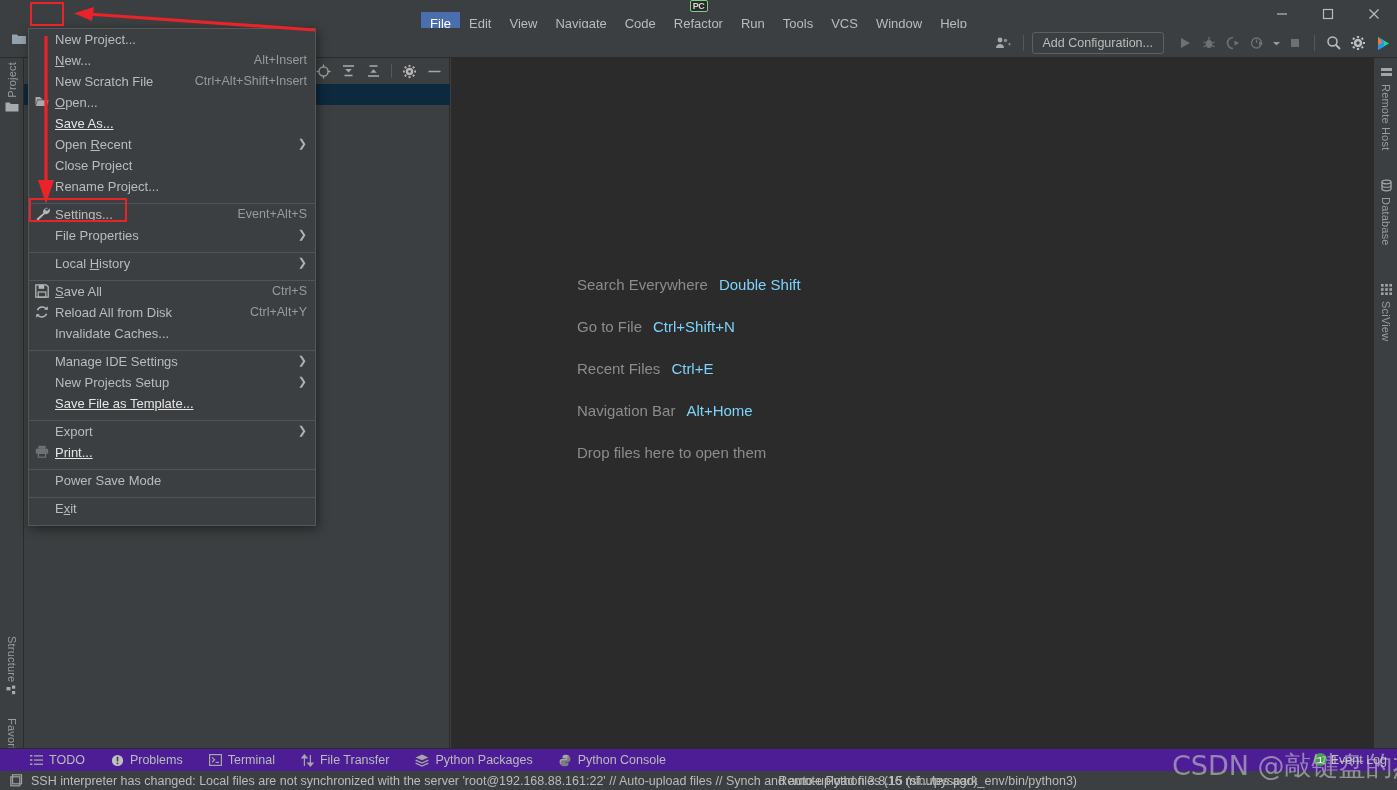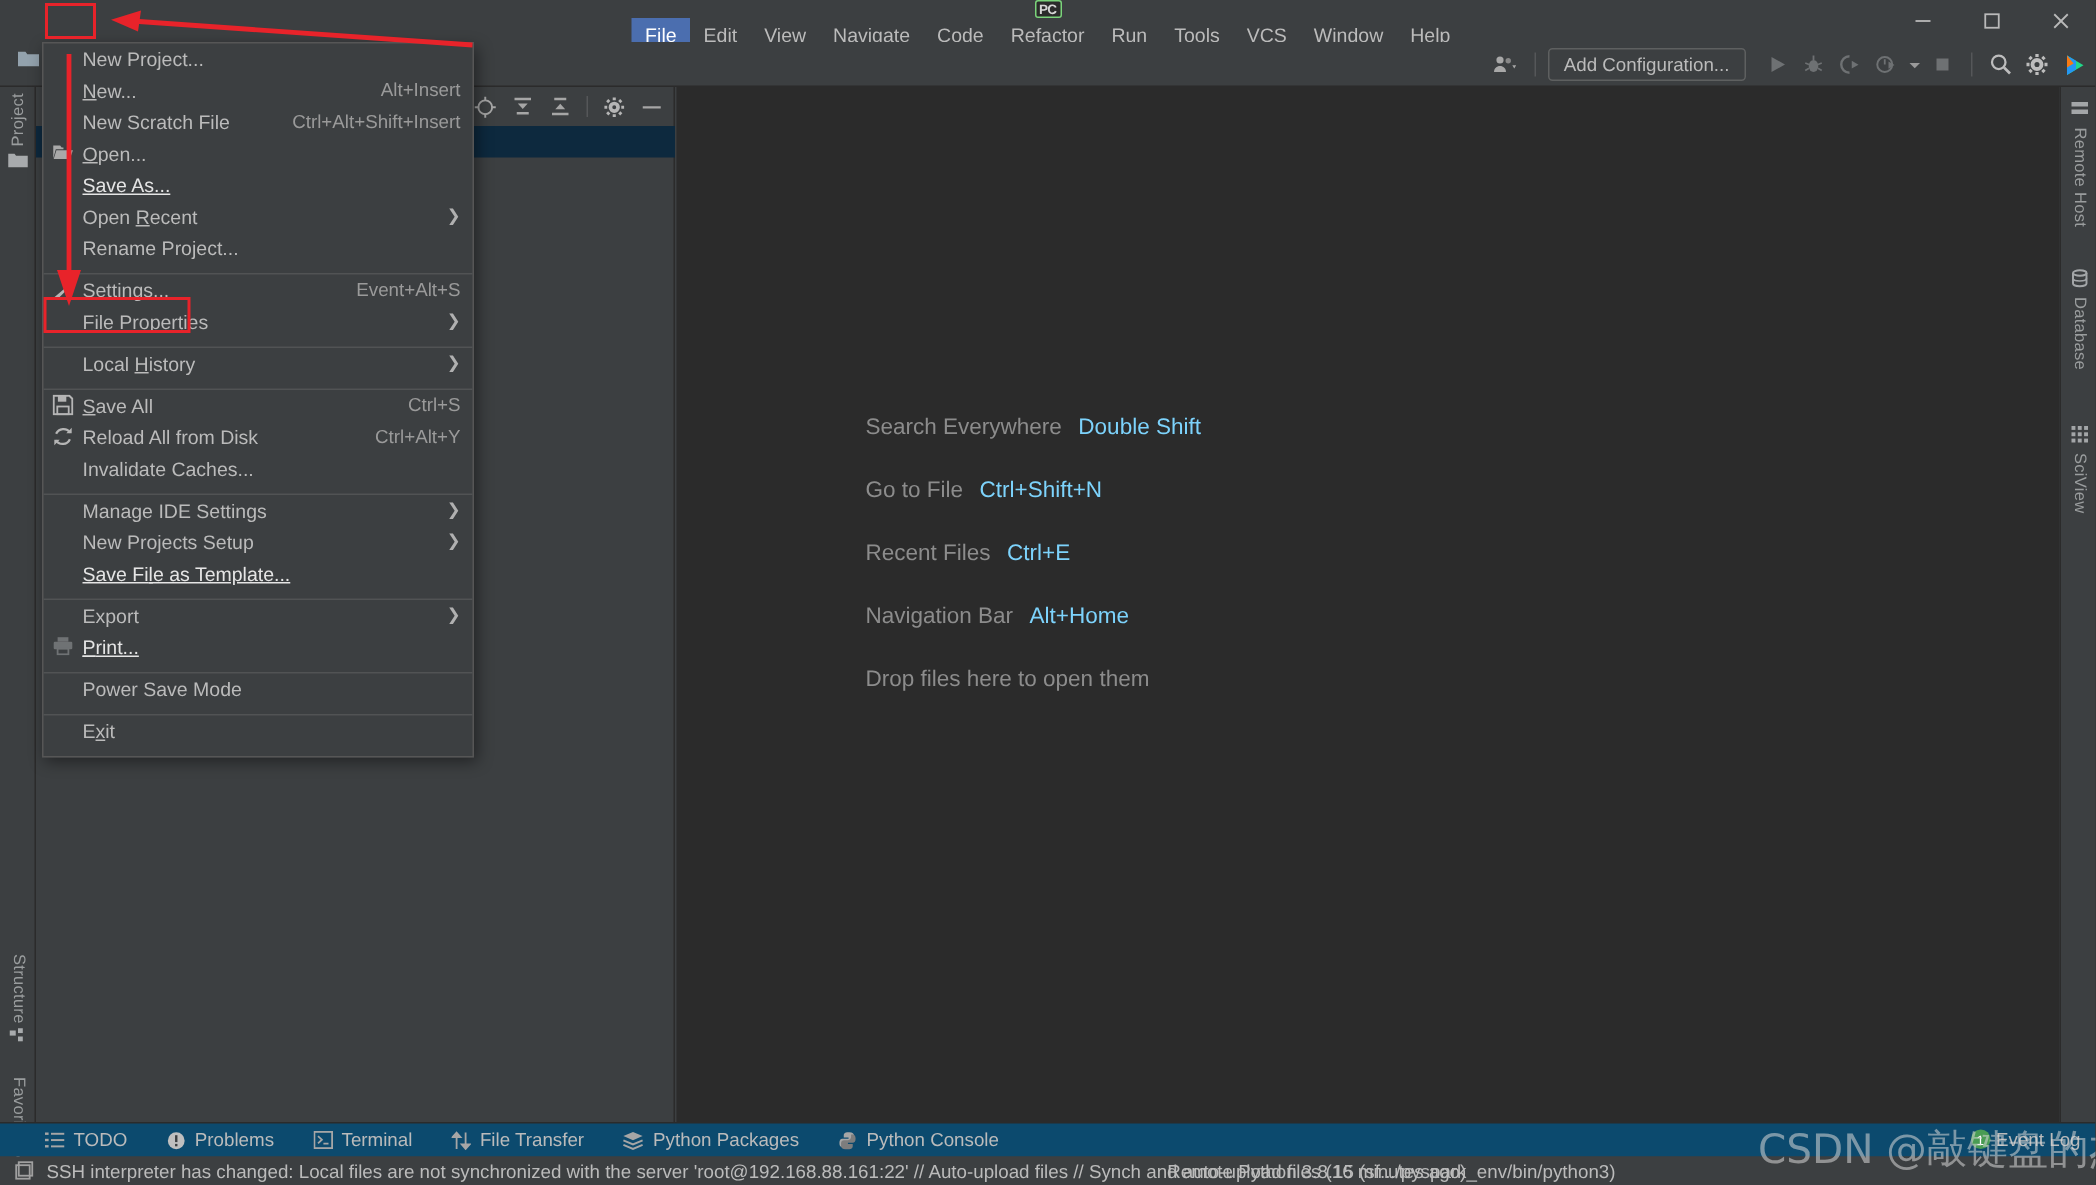--- a/index.html
+++ b/index.html
@@ -120,21 +120,21 @@
 
   
   .rightstrip {
     position: absolute; right: 0; top: 58px; width: 24px; height: 690px;
     background: #3c3f41; border-left: 1px solid #2b2b2b;
   }
 
   
   .bottombar {
     position: absolute; left: 0; top: 748px; width: 1397px; height: 23px;
-    background: #0c4a6e; border-top: 1px solid #2b2b2b;
+    background: #4c1d95; border-top: 1px solid #2b2b2b;
     display: flex; align-items: center; padding-left: 30px;
   }
   .bb-item {
     display: flex; align-items: center; gap: 6px;
     margin-right: 26px; font-size: 12.5px; color: #bbbbbb; white-space: nowrap;
   }
   .bb-item .bbicon { color: #a6a6a6; display: flex; align-items: center; }
   .bb-right {
     position: absolute; right: 8px; top: 0; height: 23px;
     display: flex; align-items: center; gap: 5px;
@@ -611,20 +611,24 @@
         <span class="mi-icon"></span>
         <span class="mi-label">Save As...</span>
       </div>
       <div class="mrow">
         <span class="mi-icon"></span>
         <span class="mi-label">Open <span class="u">R</span>ecent</span>
         <span class="mi-arrow">❯</span>
       </div>
       <div class="mrow">
         <span class="mi-icon"></span>
+        <span class="mi-label">Close Project</span>
+      </div>
+      <div class="mrow">
+        <span class="mi-icon"></span>
         <span class="mi-label">Rename Project...</span>
       </div>
       <div class="msep"></div>
       <div class="mrow">
         <span class="mi-icon">
           <svg width="15" height="14" viewBox="0 0 15 14">
             <path d="M13.6 1.2a4 4 0 0 0-5.3 4.9L1.4 12l1.7 1.6 6.7-6.6a4 4 0 0 0 4.8-5.4l-2.2 2.2-1.8-.3-.4-1.8z" fill="#b5b5b5"></path>
           </svg>
         </span>
         <span class="mi-label">Se<span class="u">t</span>tings...</span>

